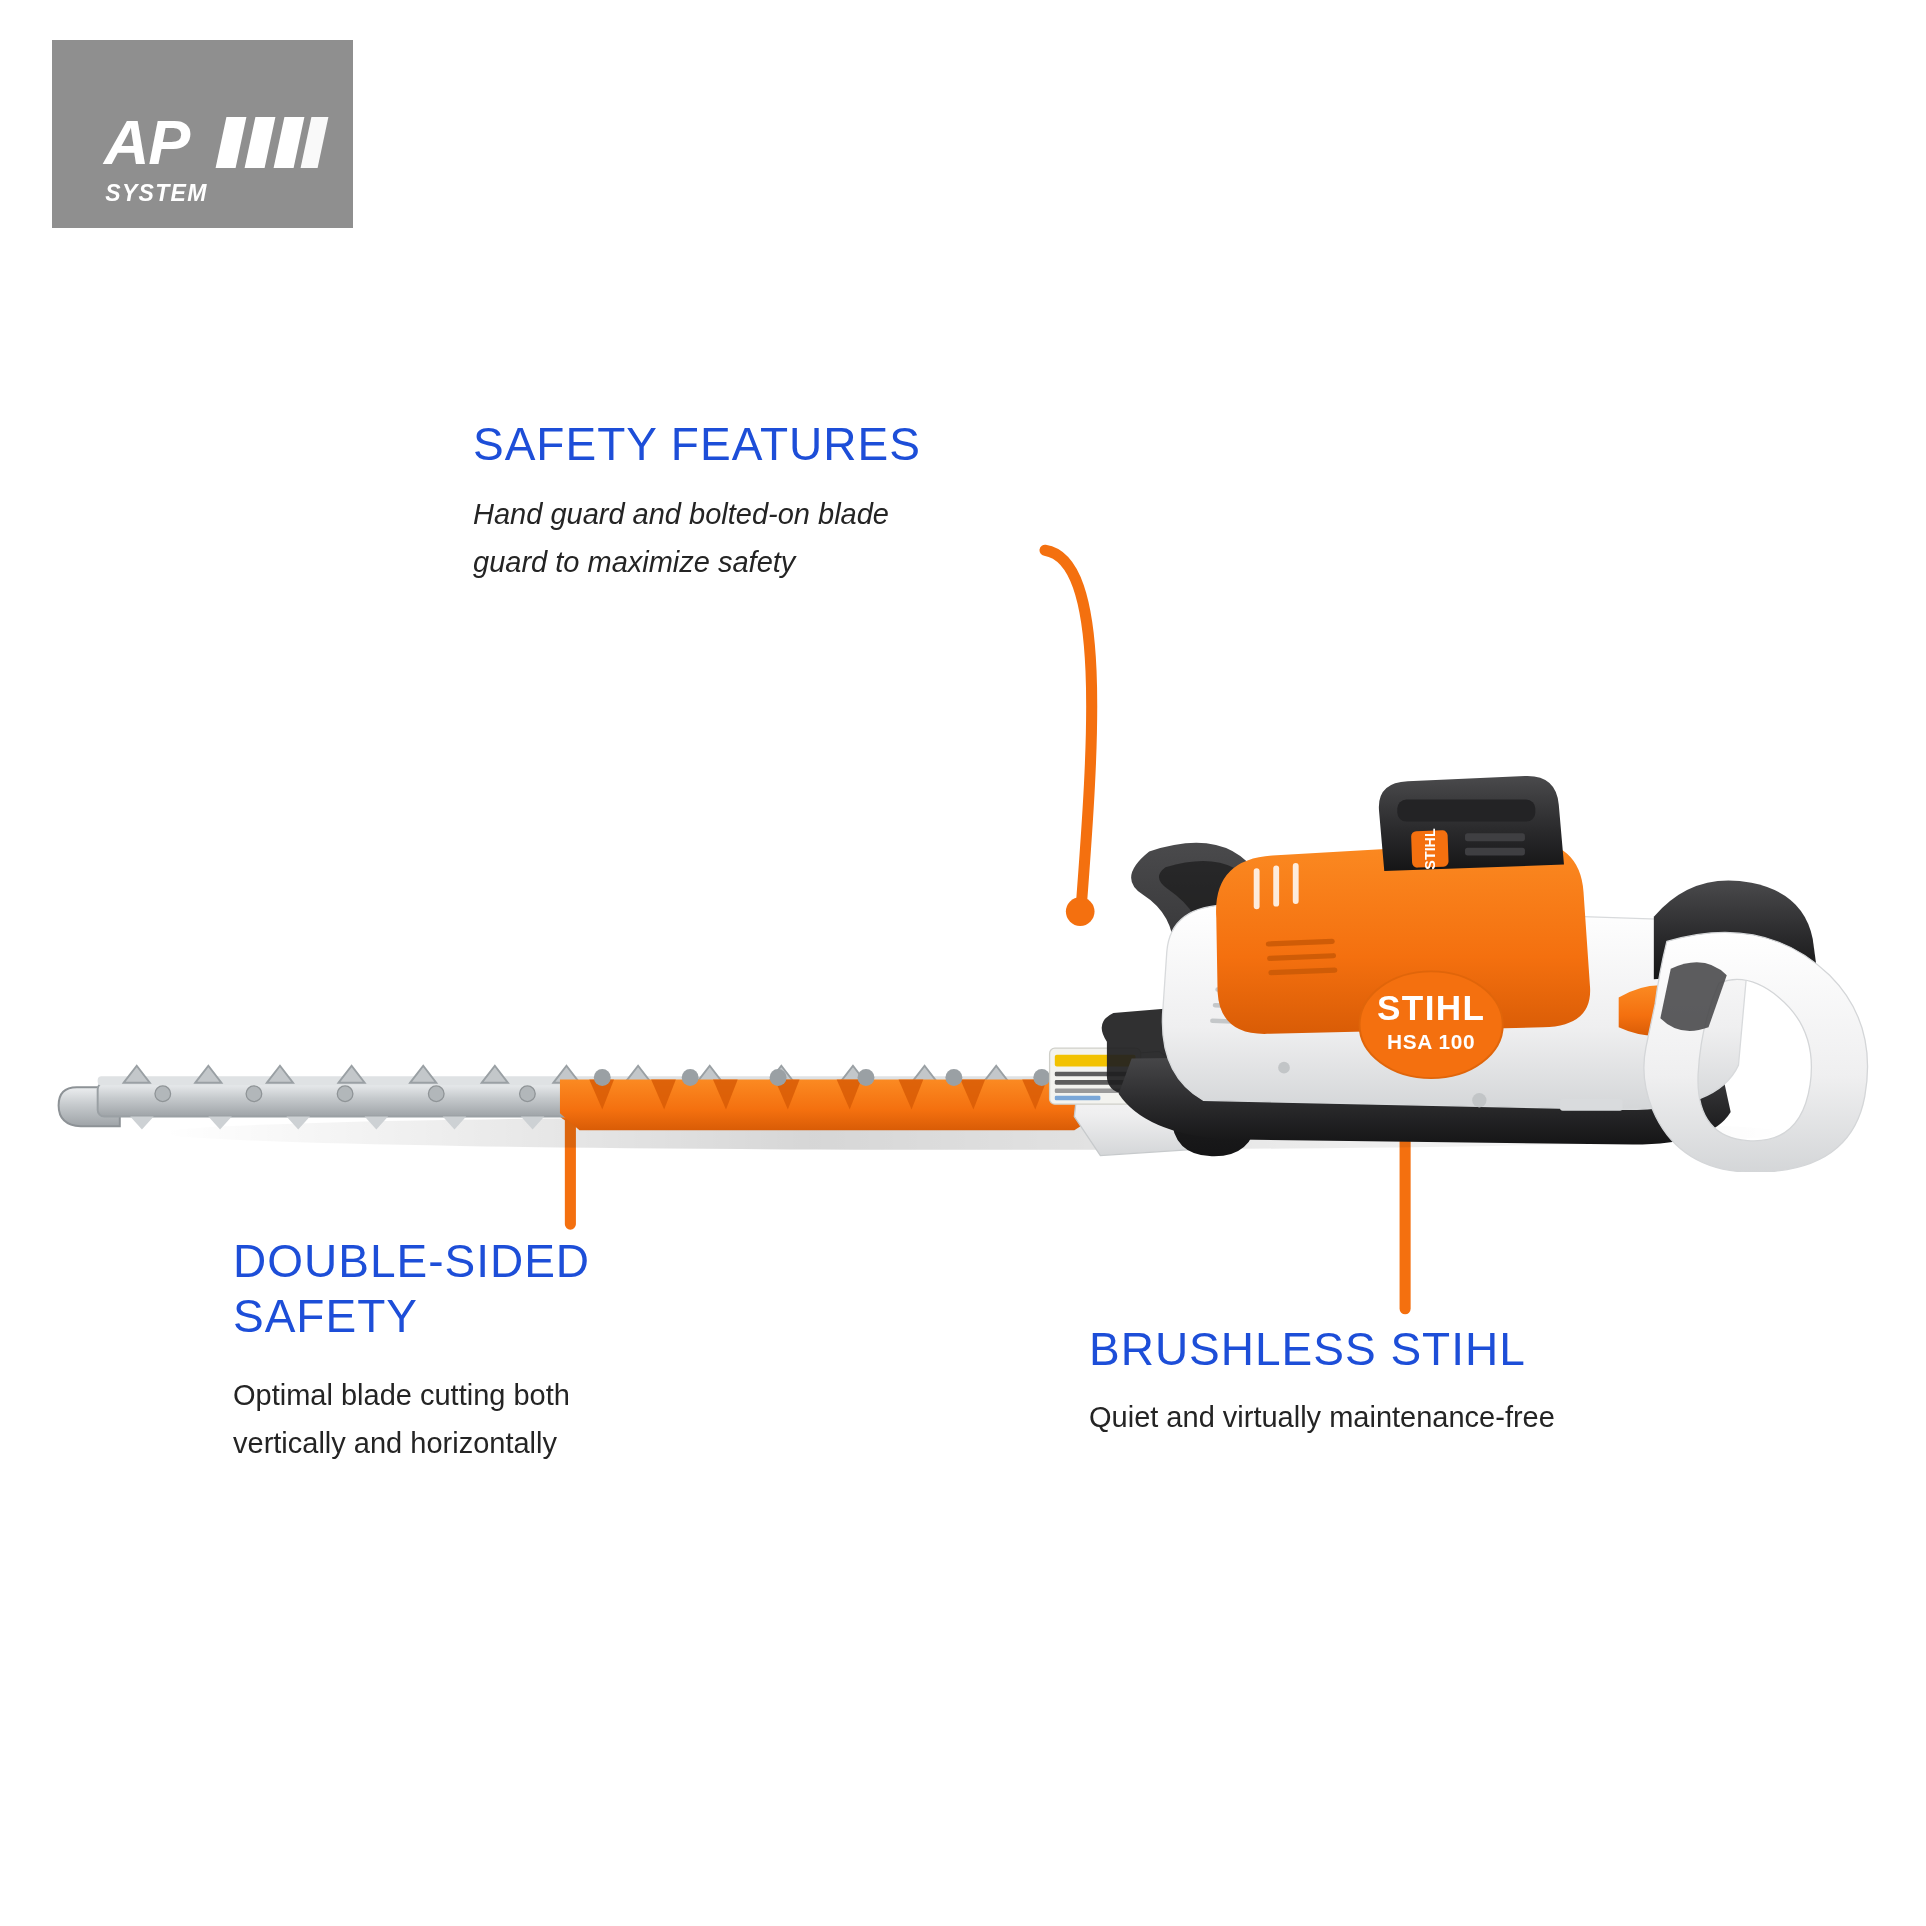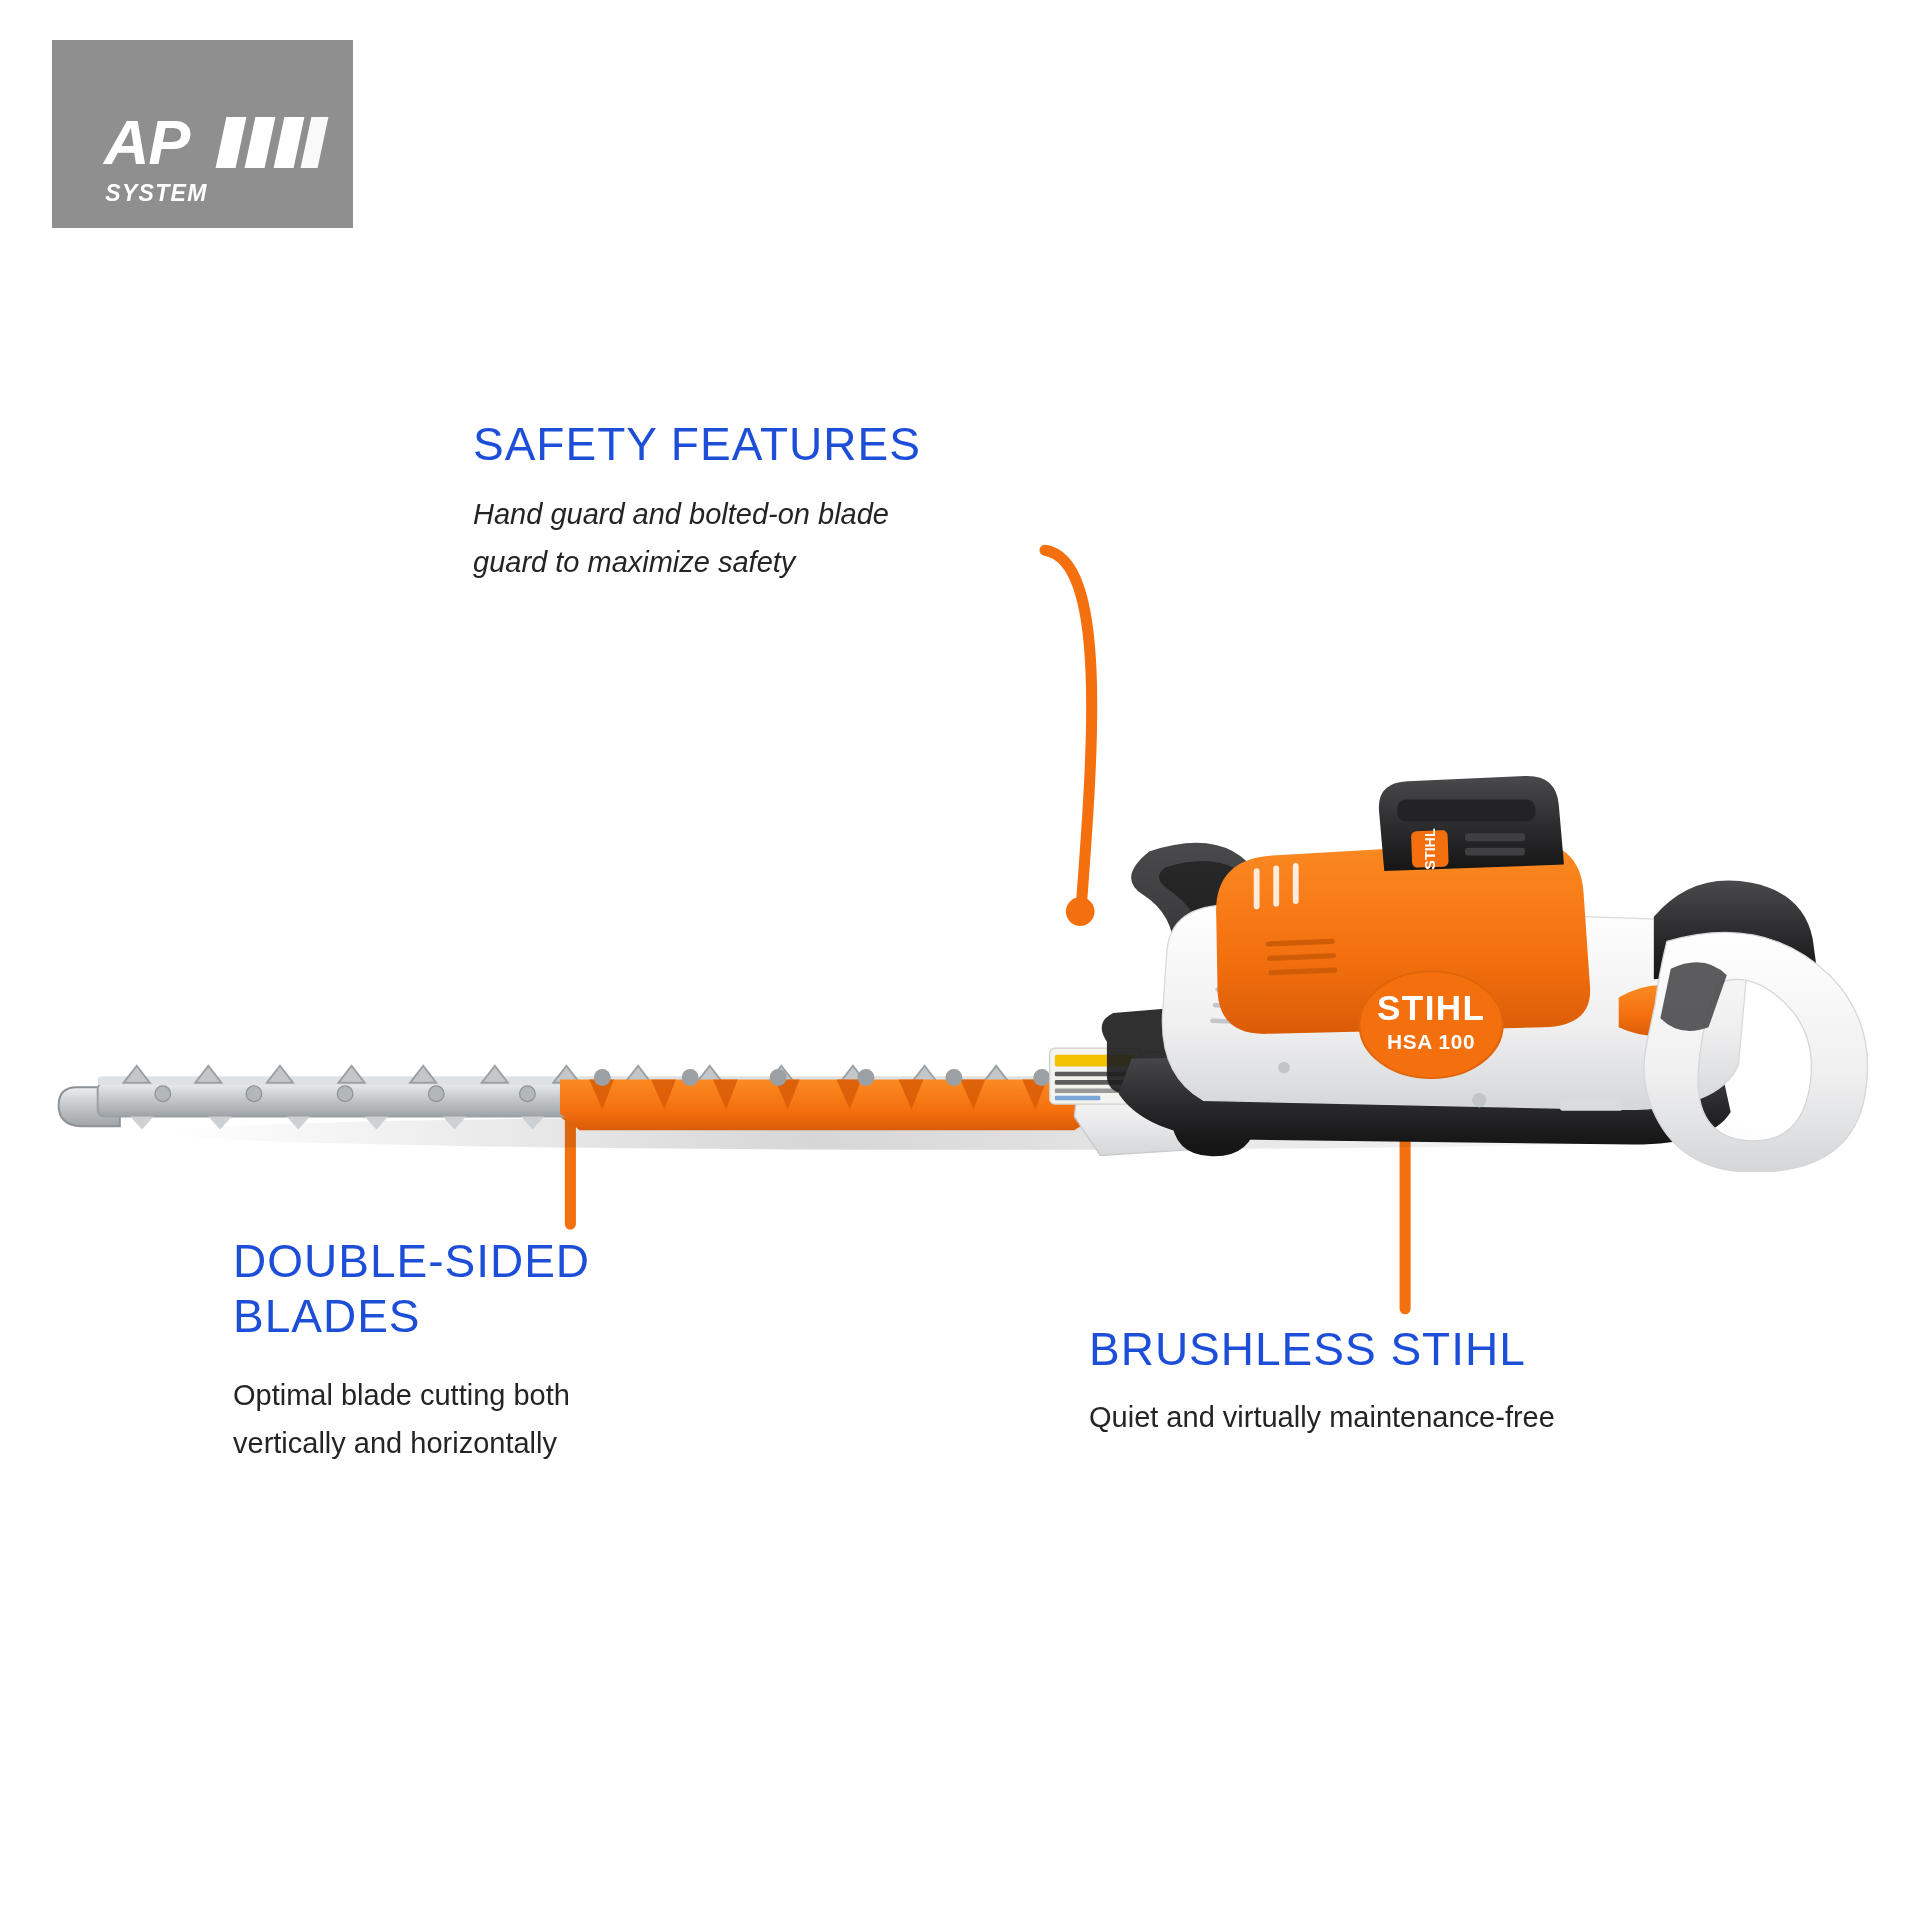--- a/index.html
+++ b/index.html
@@ -148,21 +148,21 @@
     </div>
     <div class="ap-sub">SYSTEM</div>
   </div>
 </div>
 
 <div class="callout-title" id="co-safety-title">SAFETY FEATURES</div>
 <div class="callout-body" id="co-safety-body">Hand guard and bolted-on blade
 guard to maximize safety</div>
 
 <div class="callout-title" id="co-blades-title">DOUBLE-SIDED
-BLADES</div>
+SAFETY</div>
 <div class="callout-body" id="co-blades-body">Optimal blade cutting both
 vertically and horizontally</div>
 
 <div class="callout-title" id="co-motor-title">BRUSHLESS STIHL</div>
 <div class="callout-body" id="co-motor-body">Quiet and virtually maintenance-free</div>
 
 <svg class="leaders" viewBox="0 0 2958 2958">
 
   <path d="M1605,845 C1700,860 1680,1140 1660,1400" fill="none" stroke="#f4700f" stroke-width="17" stroke-linecap="round"></path>
   <circle cx="1659" cy="1400" r="22" fill="#f4700f"></circle>

